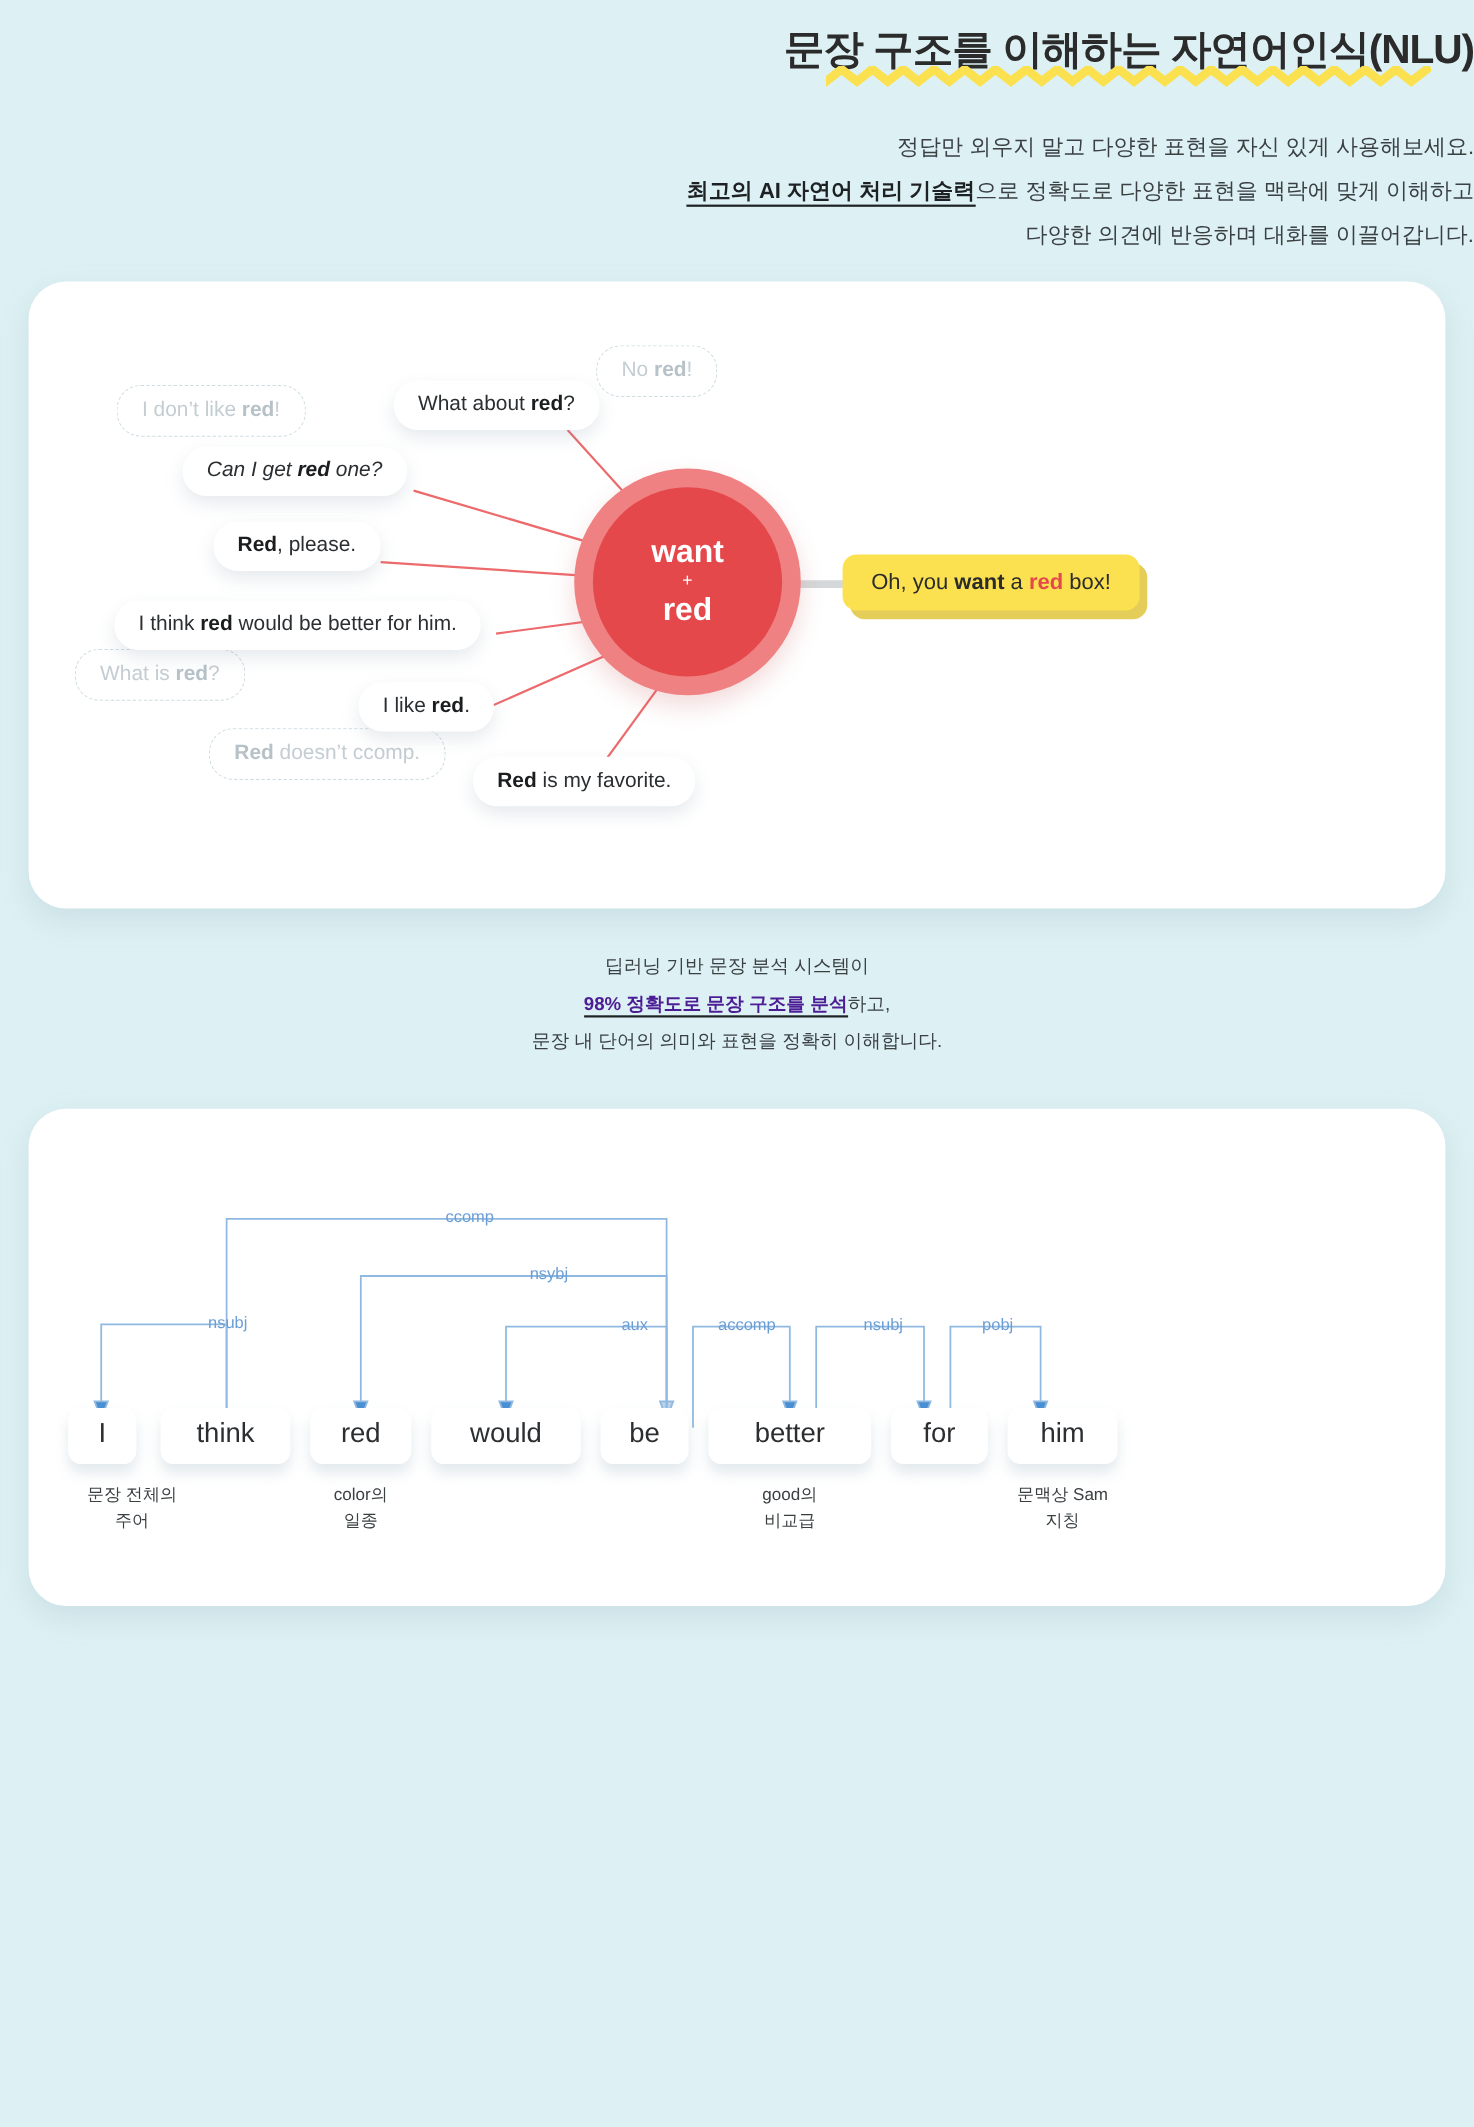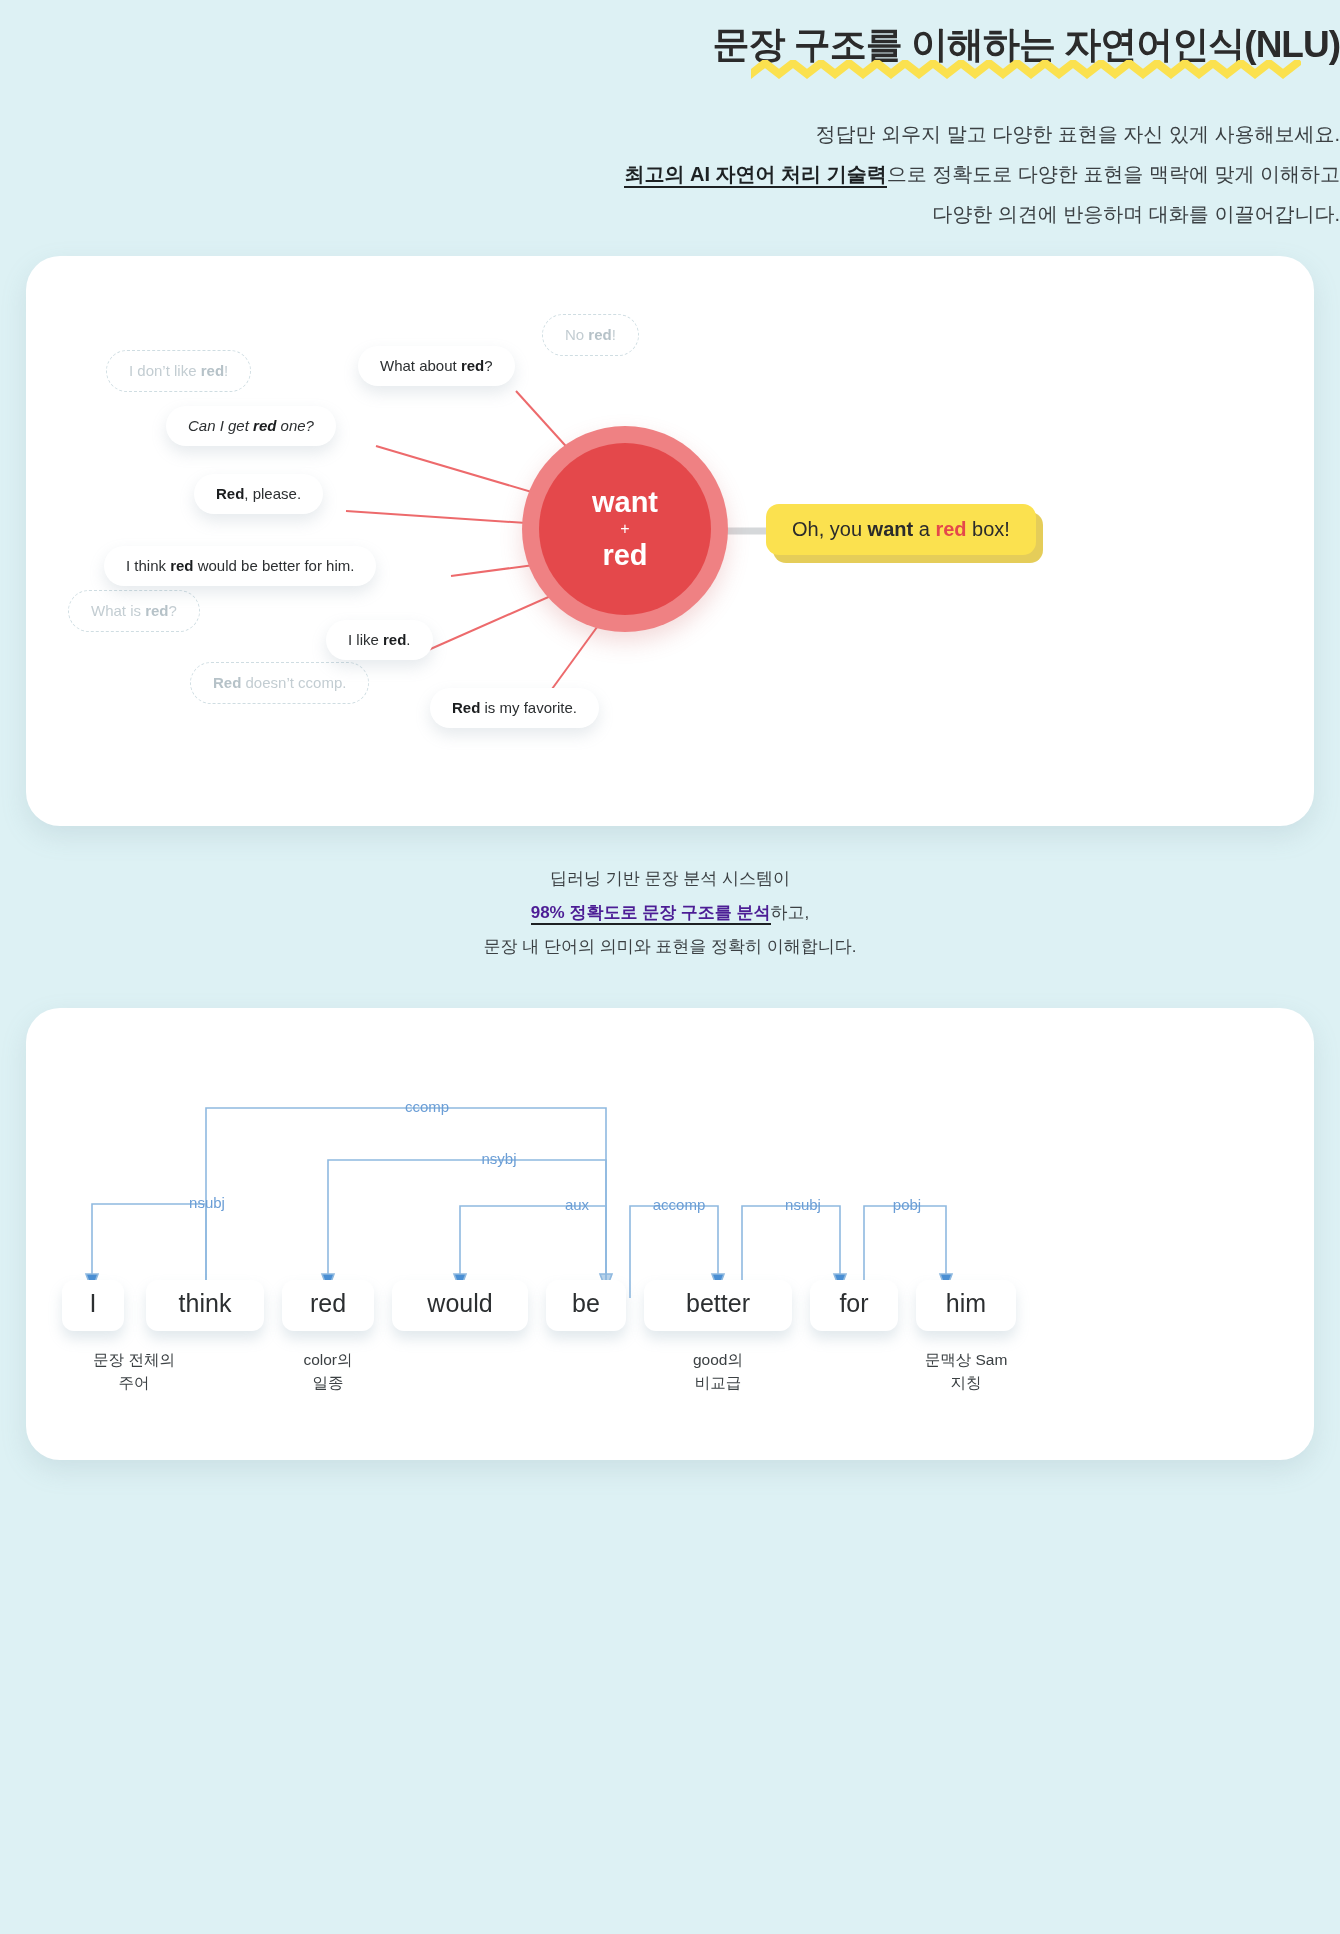--- a/index.html
+++ b/index.html
@@ -37,21 +37,21 @@
   #card-tree   { top: 1008px; height: 452px; }
   .canvas { position: absolute; inset: 0; }
   svg.lines { position: absolute; inset: 0; width: 100%; height: 100%; pointer-events: none; }
 
   
   .bub {
     position: absolute;
     background: #fff;
     border-radius: 22px;
     padding: 11px 22px;
-    font-size: 15px;
+    font-size: 19px;
     color: #2c2f31;
     white-space: nowrap;
     box-shadow: 0 7px 16px rgba(130,150,165,0.20);
     line-height: 1.2;
   }
   .bub b { font-weight: bold; color: #1b1d1f; }
   .bub.ghost {
     background: rgba(255,255,255,0.0);
     border: 1.6px dashed #cfdde2;
     color: #c3cdd2;
@@ -256,21 +256,21 @@
 
     <div class="word" style="left:36px;  top:272px; width:62px;">I</div>
     <div class="word" style="left:120px; top:272px; width:118px;">think</div>
     <div class="word" style="left:256px; top:272px; width:92px;">red</div>
     <div class="word" style="left:366px; top:272px; width:136px;">would</div>
     <div class="word" style="left:520px; top:272px; width:80px;">be</div>
     <div class="word" style="left:618px; top:272px; width:148px;">better</div>
     <div class="word" style="left:784px; top:272px; width:88px;">for</div>
     <div class="word" style="left:890px; top:272px; width:100px;">him</div>
 
-    <div class="note" style="left:14px;   top:340px; width:140px;padding-left:48px;">문장 전체의
+    <div class="note" style="left:0px;   top:340px; width:140px;padding-left:48px;">문장 전체의
 주어</div>
     <div class="note" style="left:232px; top:340px; width:140px;">color의
 일종</div>
     <div class="note" style="left:622px; top:340px; width:140px;">good의
 비교급</div>
     <div class="note" style="left:870px; top:340px; width:140px;">문맥상 Sam
 지칭</div>
   </div>
 </div>
 

